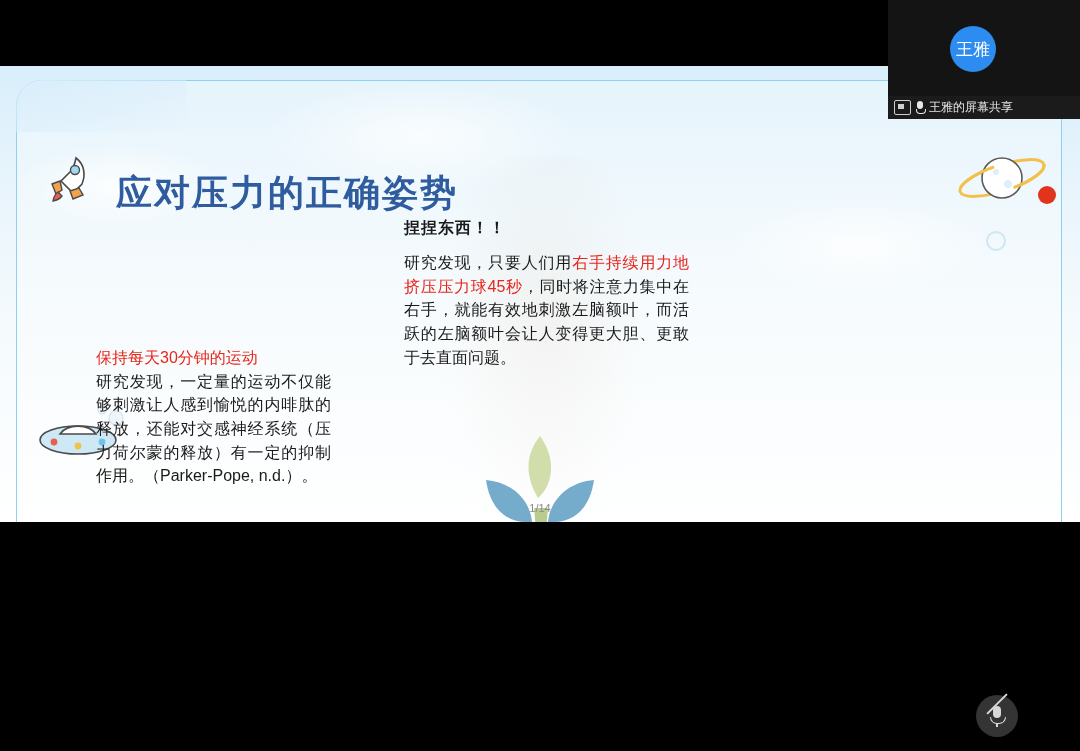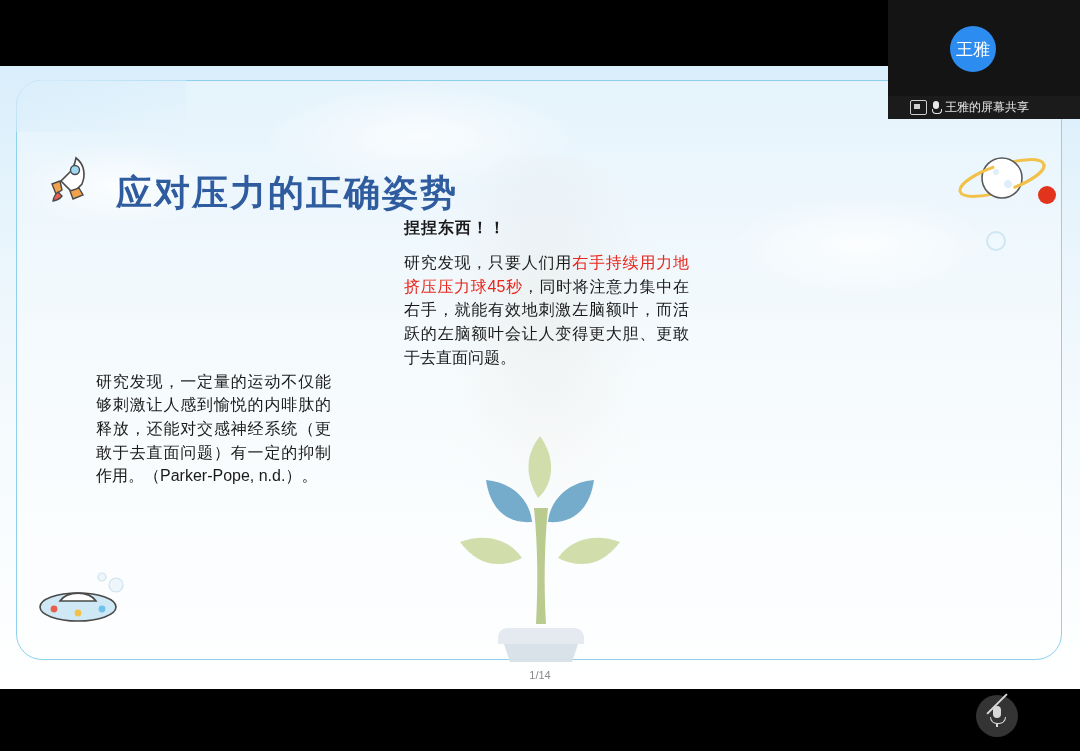--- a/index.html
+++ b/index.html
@@ -20,21 +20,21 @@
     background: #000000;
     overflow: hidden;
   }
 
   
   .slide {
     position: absolute;
     left: 0;
     top: 66px;
     width: 1080px;
-    height: 623px;
+    height: 456px;
     background: #ffffff;
     overflow: hidden;
   }
   
   .sky {
     position: absolute;
     inset: 0;
     background:
       radial-gradient(ellipse 150px 60px at 120px 120px, rgba(255,255,255,0.85), rgba(255,255,255,0) 70%),
       radial-gradient(ellipse 190px 70px at 860px 180px, rgba(255,255,255,0.8), rgba(255,255,255,0) 70%),
@@ -205,21 +205,21 @@
   .thumb-bar {
     position: absolute;
     left: 0;
     bottom: 0;
     width: 192px;
     height: 23px;
     background: #1b1b1b;
     display: flex;
     align-items: center;
     gap: 5px;
-    padding: 0 22px;
+    padding: 0 6px;
     box-sizing: border-box;
   }
   .share-icon {
     width: 15px;
     height: 13px;
     border: 1.4px solid #cfcfcf;
     border-radius: 2px;
     position: relative;
     flex: 0 0 auto;
   }
@@ -369,22 +369,22 @@
         <path d="M134 112c4 40 4 80 2 116h10c-2-36-2-76 2-116z" fill="#b6c98a"></path>
         <path d="M108 232h66c6 0 10 4 10 10v6H98v-6c0-6 4-10 10-10z" fill="#e3e9ef"></path>
         <path d="M104 248h74l-6 18h-62z" fill="#d8e0e8"></path>
       </svg>
     </div>
 
     <div class="title">应对压力的正确姿势</div>
 
     <div class="col col-left">
       <p>
-        <br>
-        <span>研究发现，一定量的运动不仅能够刺激让人感到愉悦的内啡肽的释放，还能对交感神经系统（更敢于去直面问题）有一定的抑制作用。（Parker-Pope, n.d.）。</span>
+        <span class="hl">保持每天30分钟的运动</span><br>
+        <span>研究发现，一定量的运动不仅能够刺激让人感到愉悦的内啡肽的释放，还能对交感神经系统（压力荷尔蒙的释放）有一定的抑制作用。（Parker-Pope, n.d.）。</span>
       </p>
     </div>
 
     <div class="col col-mid">
       <h3>捏捏东西！！</h3>
       <p><span>研究发现，只要人们用</span><span class="hl">右手持续用力地挤压压力球45秒</span><span>，同时将注意力集中在右手，就能有效地刺激左脑额叶，而活跃的左脑额叶会让人变得更大胆、更敢于去直面问题。</span></p>
     </div>
 
 
     <div class="page-num">1/14</div>

